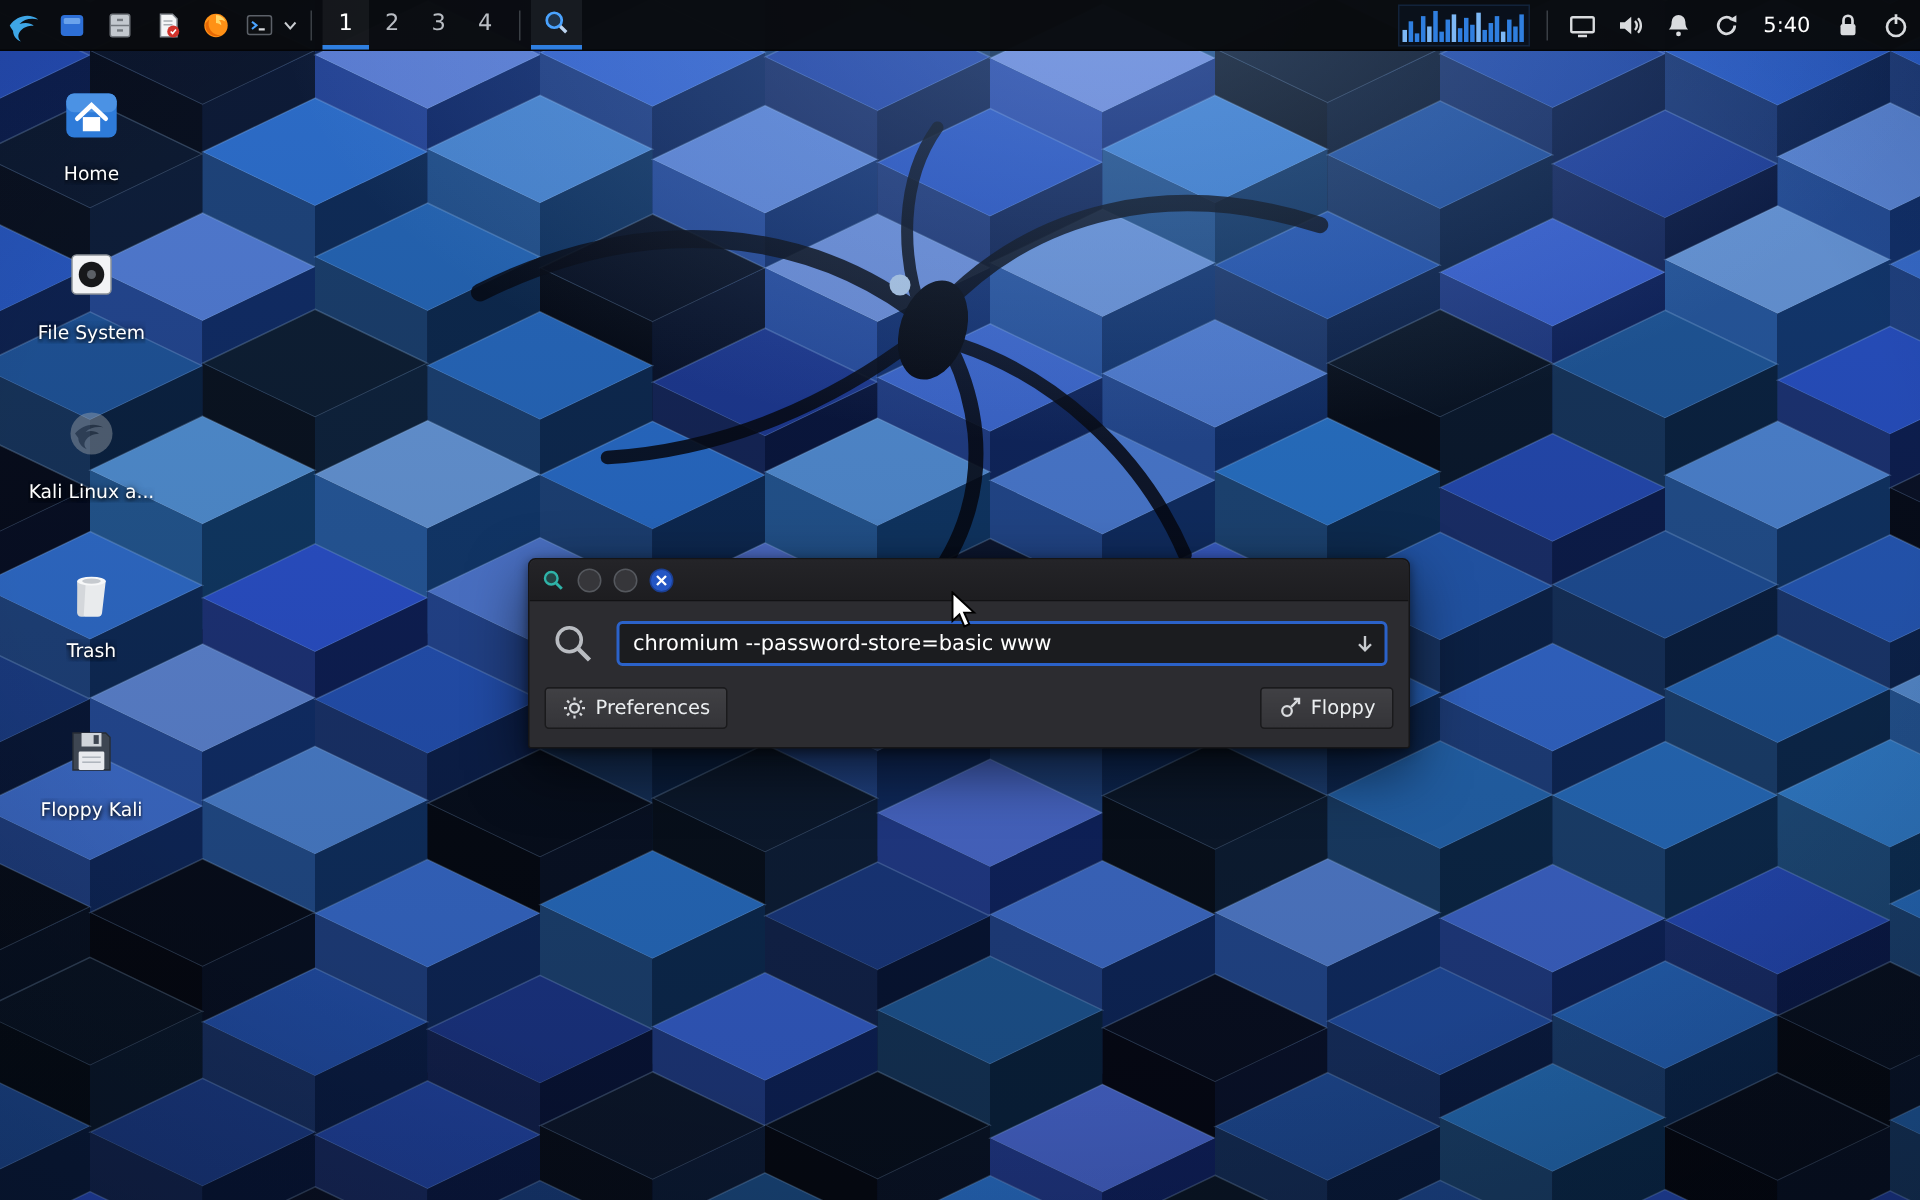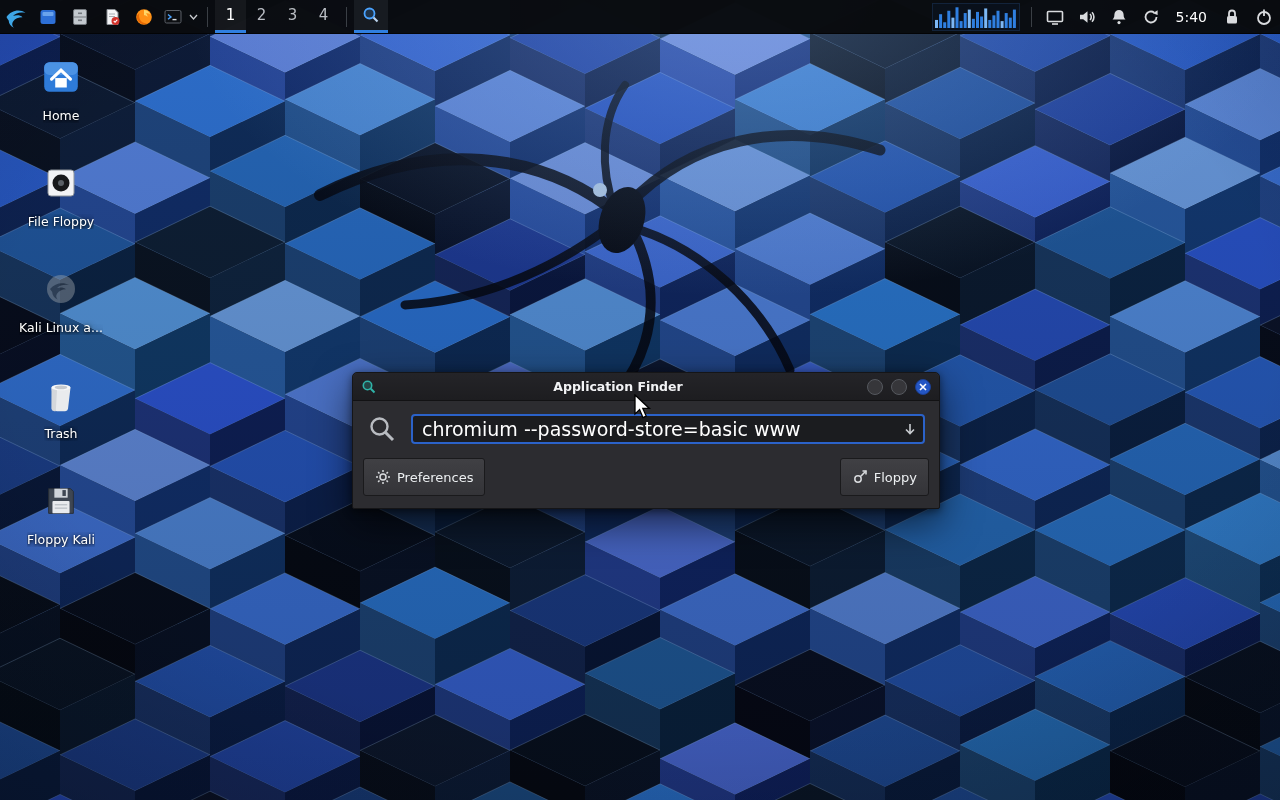--- a/index.html
+++ b/index.html
@@ -47,26 +47,26 @@
   #titlebar{height:27px;display:flex;align-items:center;padding:0 8px;
     background:linear-gradient(180deg,#242428,#1d1d20);border-bottom:1px solid #121214;
     border-radius:5px 5px 0 0;}
   #titlebar .title{flex:1;text-align:center;font-weight:bold;font-size:12.5px;color:#f2f3f5;}
   .winbtn{width:16px;height:16px;border-radius:50%;border:1px solid #505archin4;box-sizing:border-box;margin-left:8px;padding:0;}
   .winbtn.dim{background:#36363a;border:1px solid #55585e;}
   .winbtn.close{background:#2456c4;border:1px solid #1b3f93;display:flex;align-items:center;justify-content:center;}
   .finder-body{display:flex;align-items:center;gap:14px;padding:13px 14px 12px 14px;}
   .entry{position:relative;flex:1;height:30px;}
   .entry input{width:100%;height:30px;box-sizing:border-box;background:#1b1c1f;color:#fff;
-    border:2px solid #2b62c9;border-radius:4px;padding:0 28px 0 9px;font-size:19px;
+    border:2px solid #2b62c9;border-radius:4px;padding:0 28px 0 9px;font-size:14px;
     font-family:"DejaVu Sans",sans-serif;outline:none;caret-color:#fff;}
   .entry .arrow{position:absolute;right:4px;top:4px;width:22px;height:22px;border:none;background:transparent;
     display:flex;align-items:center;justify-content:center;padding:0;}
   .finder-actions{display:flex;justify-content:space-between;padding:2px 10px 12px 10px;}
-  .dlg-btn{display:inline-flex;align-items:center;gap:6px;height:38px;padding:0 11px;
+  .dlg-btn{display:inline-flex;align-items:center;gap:6px;height:28px;padding:0 11px;
     background:linear-gradient(180deg,#404044,#343438);border:1px solid #1a1a1c;border-radius:3px;
     color:#eceff1;font-size:13px;font-family:"DejaVu Sans",sans-serif;}
   #cursor{position:absolute;left:633px;top:394px;z-index:40;pointer-events:none;}
 </style>
 </head>
 <body>
 
 <svg id="wallpaper" viewBox="0 0 1280 800" preserveAspectRatio="none">
   <rect x="0" y="0" width="1280" height="800" fill="#0a1430"></rect>
   <g id="cube-layer">
@@ -619,21 +619,21 @@
     <span class="lbl">Home</span>
   </div>
   <div class="dicon">
     <span class="ic">
       <svg width="40" height="40" viewBox="0 0 40 40">
         <rect x="7" y="7" width="26" height="26" rx="3" fill="#f2f3f5" stroke="#8d9399"></rect>
         <circle cx="20" cy="20" r="8.5" fill="#17181a"></circle>
         <circle cx="20" cy="20" r="3" fill="#5b6066"></circle>
       </svg>
     </span>
-    <span class="lbl">File Floppy</span>
+    <span class="lbl">File System</span>
   </div>
   <div class="dicon">
     <span class="ic">
       <svg width="40" height="40" viewBox="0 0 40 40" opacity="0.45">
         <circle cx="20" cy="20" r="14" fill="#9aa1a8"></circle>
         <path d="M9 20 c5-6 13-7.5 19-4 -5-.8-9 .3-12 3 3-1 7-.8 9 1.2 -4 .2-7 1.5-9 4.5 -1.2 2-1 4 .8 5.8 -3.4-1.4-5.6-4.4-5.6-7.5 z" fill="#4a4f55"></path>
       </svg>
     </span>
     <span class="lbl">Kali Linux a...</span>
   </div>
@@ -662,21 +662,20 @@
     <span class="lbl">Floppy Kali</span>
   </div>
 </div>
 
 <div id="finder">
   <div id="titlebar">
     <svg width="16" height="16" viewBox="0 0 16 16">
       <circle cx="6.5" cy="6.5" r="4.2" stroke="#2fb3a8" fill="rgba(47,179,168,0.25)" stroke-width="1.6"></circle>
       <line x1="9.8" y1="9.8" x2="13.5" y2="13.5" stroke="#2fb3a8" stroke-width="2"></line>
     </svg>
-    <span class="title">Application Finder</span>
     <span style="display:flex;align-items:center;">
       <button class="winbtn dim"></button>
       <button class="winbtn dim"></button>
       <button class="winbtn close">
         <svg width="8" height="8" viewBox="0 0 8 8">
           <path d="M1 1 L7 7 M7 1 L1 7" stroke="#fff" stroke-width="1.6"></path>
         </svg>
       </button>
     </span>
   </div>

